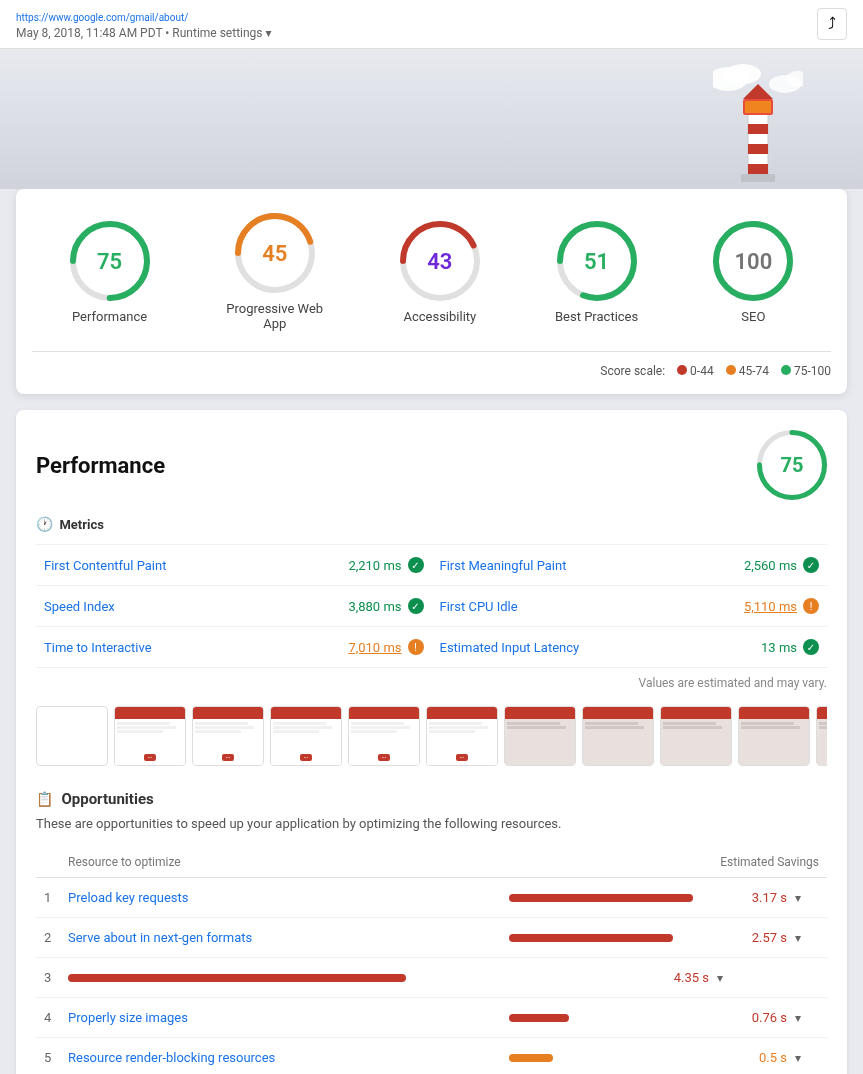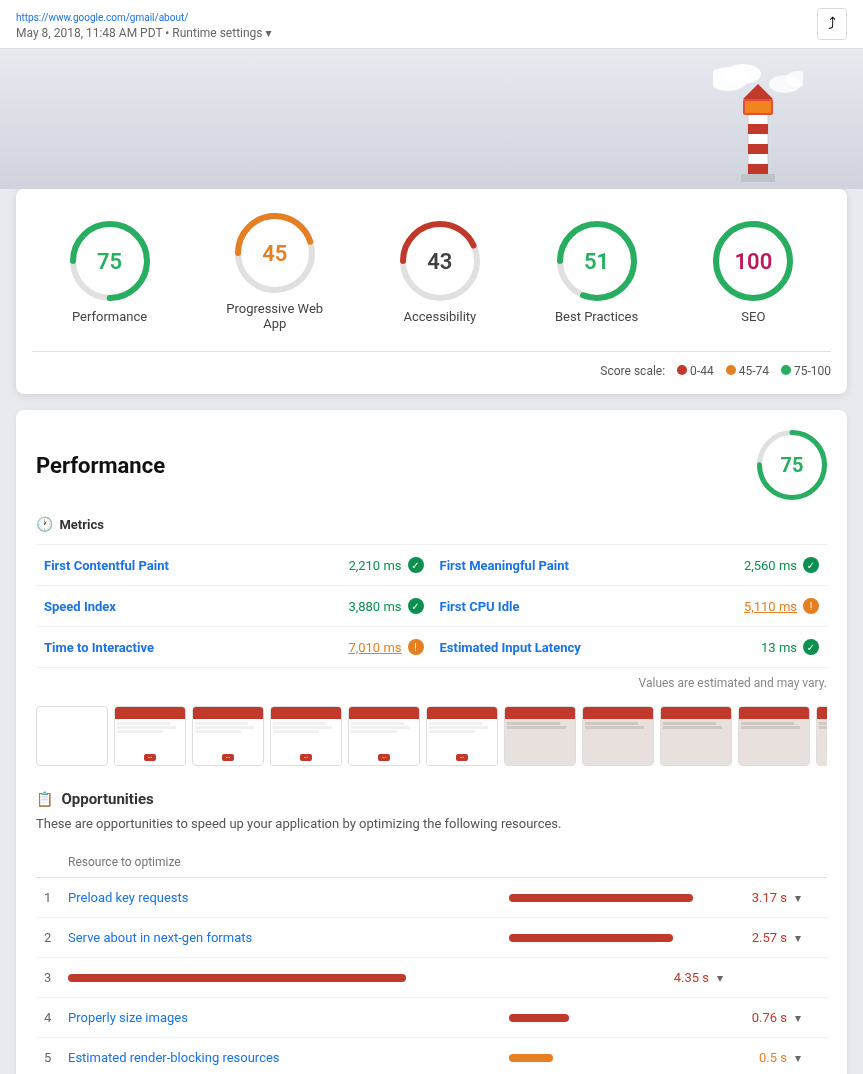--- a/index.html
+++ b/index.html
@@ -26,21 +26,21 @@
     .main-content { margin: 16px; background: #fff; border-radius: 8px; padding: 20px; box-shadow: 0 1px 4px rgba(0,0,0,0.08); }
 
     .section-header { display: flex; justify-content: space-between; align-items: center; margin-bottom: 16px; }
     .section-title { font-size: 22px; font-weight: 700; color: #111; }
 
     .metrics-label { display: flex; align-items: center; gap: 6px; font-weight: 700; font-size: 13px; margin-bottom: 12px; color: #333; }
     .clock-icon { font-size: 14px; }
 
     .metrics-grid { display: grid; grid-template-columns: 1fr 1fr; gap: 0; border-top: 1px solid #f0f0f0; }
     .metric-row { display: flex; align-items: center; justify-content: space-between; padding: 12px 8px; border-bottom: 1px solid #f0f0f0; }
-    .metric-name { color: #1a73e8; font-size: 13px; font-weight: bold; }
+    .metric-name { color: #1a73e8; font-size: 13px; }
     .metric-value { display: flex; align-items: center; gap: 6px; font-size: 13px; }
     .metric-value.green { color: #0d904f; }
     .metric-value.orange { color: #e67e22; text-decoration: underline; }
     .status-dot { width: 16px; height: 16px; border-radius: 50%; display: inline-flex; align-items: center; justify-content: center; font-size: 10px; color: #fff; }
     .status-dot.green { background: #0d904f; }
     .status-dot.orange { background: #e67e22; }
 
     .estimated-note { text-align: right; font-size: 12px; color: #888; margin: 8px 0 12px; }
 
     .filmstrip { display: flex; gap: 6px; overflow-x: auto; margin: 8px 0 16px; padding: 4px 0; }
@@ -125,41 +125,41 @@
       <span class="score-number" style="color:#e67e22">45</span>
     </div>
     <span class="score-label">Progressive Web App</span>
   </div>
       <div class="score-item">
     <div class="score-circle">
       <svg width="80" height="80" viewBox="0 0 80 80">
     <circle class="circle-bg" cx="40" cy="40" r="37" stroke="#e0e0e0" stroke-width="6"></circle>
     <circle class="circle-progress" cx="40" cy="40" r="37" stroke="#c0392b" stroke-width="6" stroke-dasharray="232.4778563656447" stroke-dashoffset="132.51237812841748" transform="rotate(-90 40 40)"></circle>
   </svg>
-      <span class="score-number" style="color:#404040">43</span>
+      <span class="score-number" style="color:#6d28d9">43</span>
     </div>
     <span class="score-label">Accessibility</span>
   </div>
       <div class="score-item">
     <div class="score-circle">
       <svg width="80" height="80" viewBox="0 0 80 80">
     <circle class="circle-bg" cx="40" cy="40" r="37" stroke="#e0e0e0" stroke-width="6"></circle>
     <circle class="circle-progress" cx="40" cy="40" r="37" stroke="#27ae60" stroke-width="6" stroke-dasharray="232.4778563656447" stroke-dashoffset="44.170792709472494" transform="rotate(-90 40 40)"></circle>
   </svg>
       <span class="score-number" style="color:#27ae60">51</span>
     </div>
     <span class="score-label">Best Practices</span>
   </div>
       <div class="score-item">
     <div class="score-circle">
       <svg width="80" height="80" viewBox="0 0 80 80">
     <circle class="circle-bg" cx="40" cy="40" r="37" stroke="#e0e0e0" stroke-width="6"></circle>
     <circle class="circle-progress" cx="40" cy="40" r="37" stroke="#27ae60" stroke-width="6" stroke-dasharray="232.4778563656447" stroke-dashoffset="0" transform="rotate(-90 40 40)"></circle>
   </svg>
-      <span class="score-number" style="color:#be185d">100</span>
+      <span class="score-number" style="color:#737373">100</span>
     </div>
     <span class="score-label">SEO</span>
   </div>
     </div>
   <div class="score-scale">
     <span>Score scale:</span>
     <span><span class="scale-dot" style="background:#c0392b;"></span>0-44</span>
     <span><span class="scale-dot" style="background:#e67e22;"></span>45-74</span>
     <span><span class="scale-dot" style="background:#27ae60;"></span>75-100</span>
   </div>
@@ -338,20 +338,21 @@
 
   <div class="opportunities-section">
     <div class="opps-title">
       <span style="font-size:14px;">📋</span>
       <span>Opportunities</span>
     </div>
     <p class="opps-desc">These are opportunities to speed up your application by optimizing the following resources.</p>
 
     <div class="opps-table-header">
       <span>Resource to optimize</span>
+      <span style="text-align:right">Estimated Savings</span>
     </div>
 
     <div id="opportunities-list">
     <div class="opps-row">
     <span class="opp-num">1</span>
     <span class="opp-name">Preload key requests</span>
     <div class="opp-bar-container">
       <div class="opp-bar red" style="width:92%;"></div>
     </div>
     <span class="opp-savings red">3.17 s</span>
@@ -378,21 +379,21 @@
     <span class="opp-num">4</span>
     <span class="opp-name">Properly size images</span>
     <div class="opp-bar-container">
       <div class="opp-bar red" style="width:30%;"></div>
     </div>
     <span class="opp-savings red">0.76 s</span>
     <span class="chevron-icon">▾</span>
   </div>
         <div class="opps-row">
     <span class="opp-num">5</span>
-    <span class="opp-name">Estimated render-blocking resources</span>
+    <span class="opp-name">Resource render-blocking resources</span>
     <div class="opp-bar-container">
       <div class="opp-bar orange" style="width:22%;"></div>
     </div>
     <span class="opp-savings orange">0.5 s</span>
     <span class="chevron-icon">▾</span>
   </div>
       </div>
   </div>
 </div>
 

